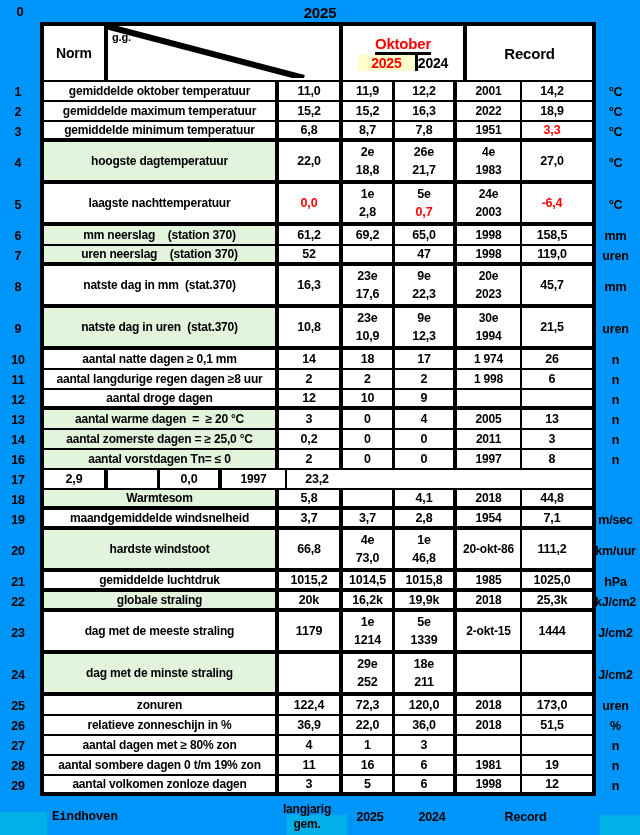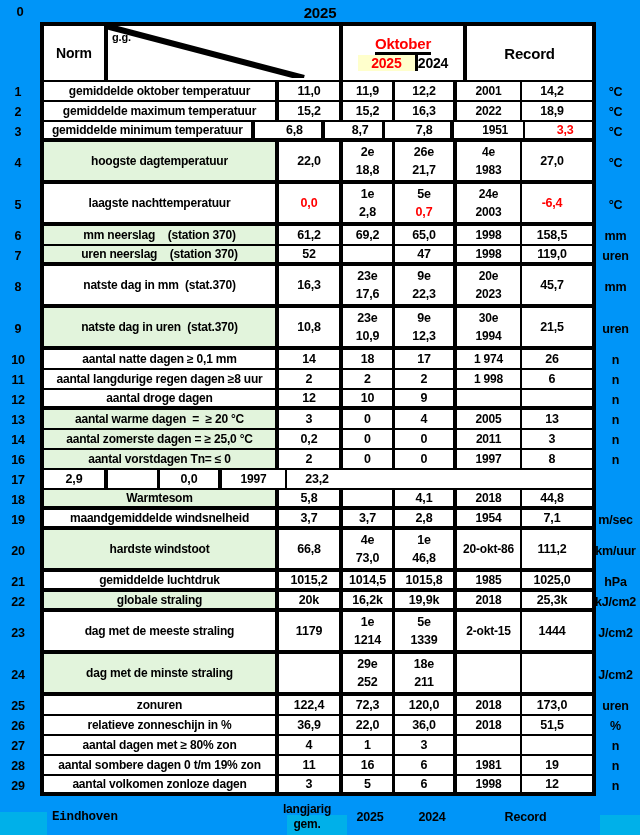--- a/index.html
+++ b/index.html
@@ -117,21 +117,21 @@
       <div class="cell vnorm">15,2</div>
       <div class="cell v25">15,2</div>
       <div class="cell v24">16,3</div>
       <div class="cell vrecy">2022</div>
       <div class="cell vrecv">18,9</div>
     </div>
     <div class="cell unit">°C</div>
   </div>
       <div class="row">
     <div class="cell num">3</div>
-    <div class="mid" style="border-bottom-width: 4px; gap: 13px;">
+    <div class="mid" style="border-bottom-width: 4px;">
       <div class="cell desc">gemiddelde minimum temperatuur</div>
       <div class="cell vnorm">6,8</div>
       <div class="cell v25">8,7</div>
       <div class="cell v24">7,8</div>
       <div class="cell vrecy">1951</div>
       <div class="cell vrecv red">3,3</div>
     </div>
     <div class="cell unit">°C</div>
   </div>
       <div class="row tall">

